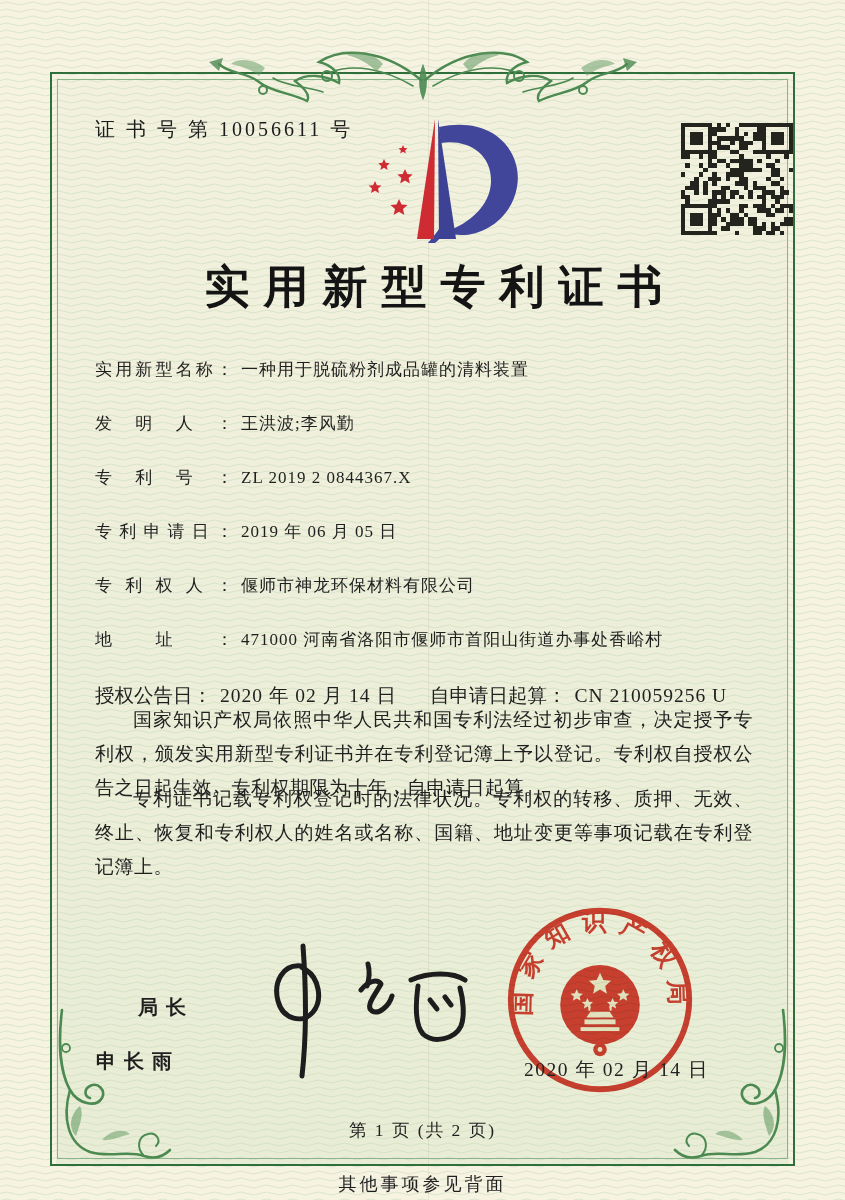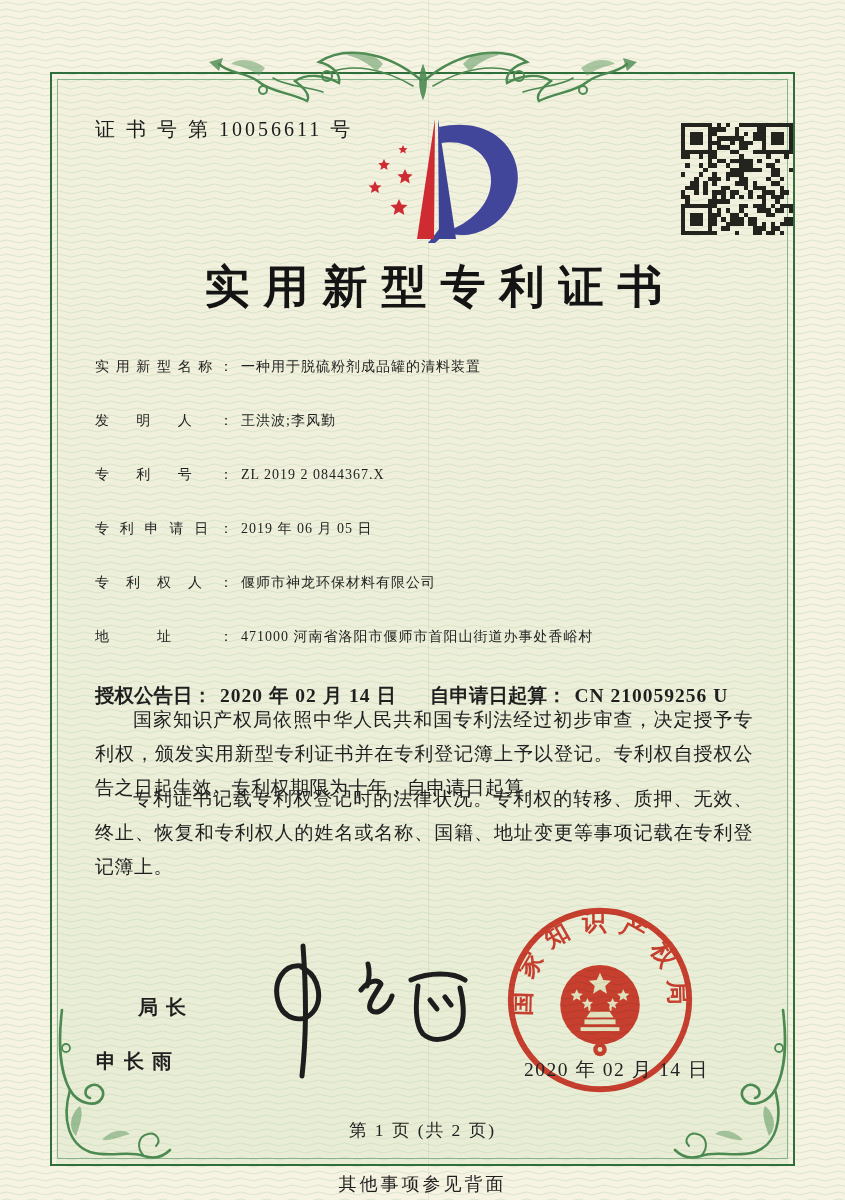--- a/index.html
+++ b/index.html
@@ -24,25 +24,25 @@
     border:1px solid #8ab58c; }
   
   .cert-no { left:95px; top:116px; font-size:20px; letter-spacing:3px; color:#1c1c1c; }
   .logo { left:347px; top:113px; width:178px; height:130px; }
   .qr { left:681px; top:123px; width:112px; height:112px;
     display:grid; grid-template-columns:repeat(25,1fr); grid-template-rows:repeat(25,1fr); }
   .qr div.d { background:#24241e; }
   .title { left:0; right:0; top:257px; text-align:center;
     font-size:45px; font-weight:bold; letter-spacing:14px; color:#141414;padding-left:36px; }
   
-  .fields { left:95px; top:358px; width:670px; font-size:14px; }
+  .fields { left:95px; top:358px; width:670px; font-size:17px; }
   .field-row { height:54px; white-space:nowrap; }
   .flabel { display:inline-block; width:138px; text-align:justify; text-align-last:justify; }
   .fvalue { margin-left:8px; letter-spacing:1px; }
-  .grant-row { left:95px; top:682px; font-size:19.5px; white-space:nowrap;font-weight:bold; }
+  .grant-row { left:95px; top:682px; font-size:19.5px; white-space:nowrap; }
   .grant-no-group { position:absolute; left:335px; top:0; white-space:nowrap; }
   
   .para { left:95px; width:658px; font-size:19px; line-height:34px;
     text-align:justify; text-indent:2em; letter-spacing:.5px; }
   .para1 { top:703px; }
   .para2 { top:782px; }
   
   .officer-title { left:96px; top:994px; font-size:20px; font-weight:600; letter-spacing:8px;margin-left:42px; }
   .officer-name  { left:96px; top:1034px; font-size:20px; font-weight:600; letter-spacing:8px;margin-top:14px; }
   .signature { left:215px; top:938px; width:260px; height:145px; }

